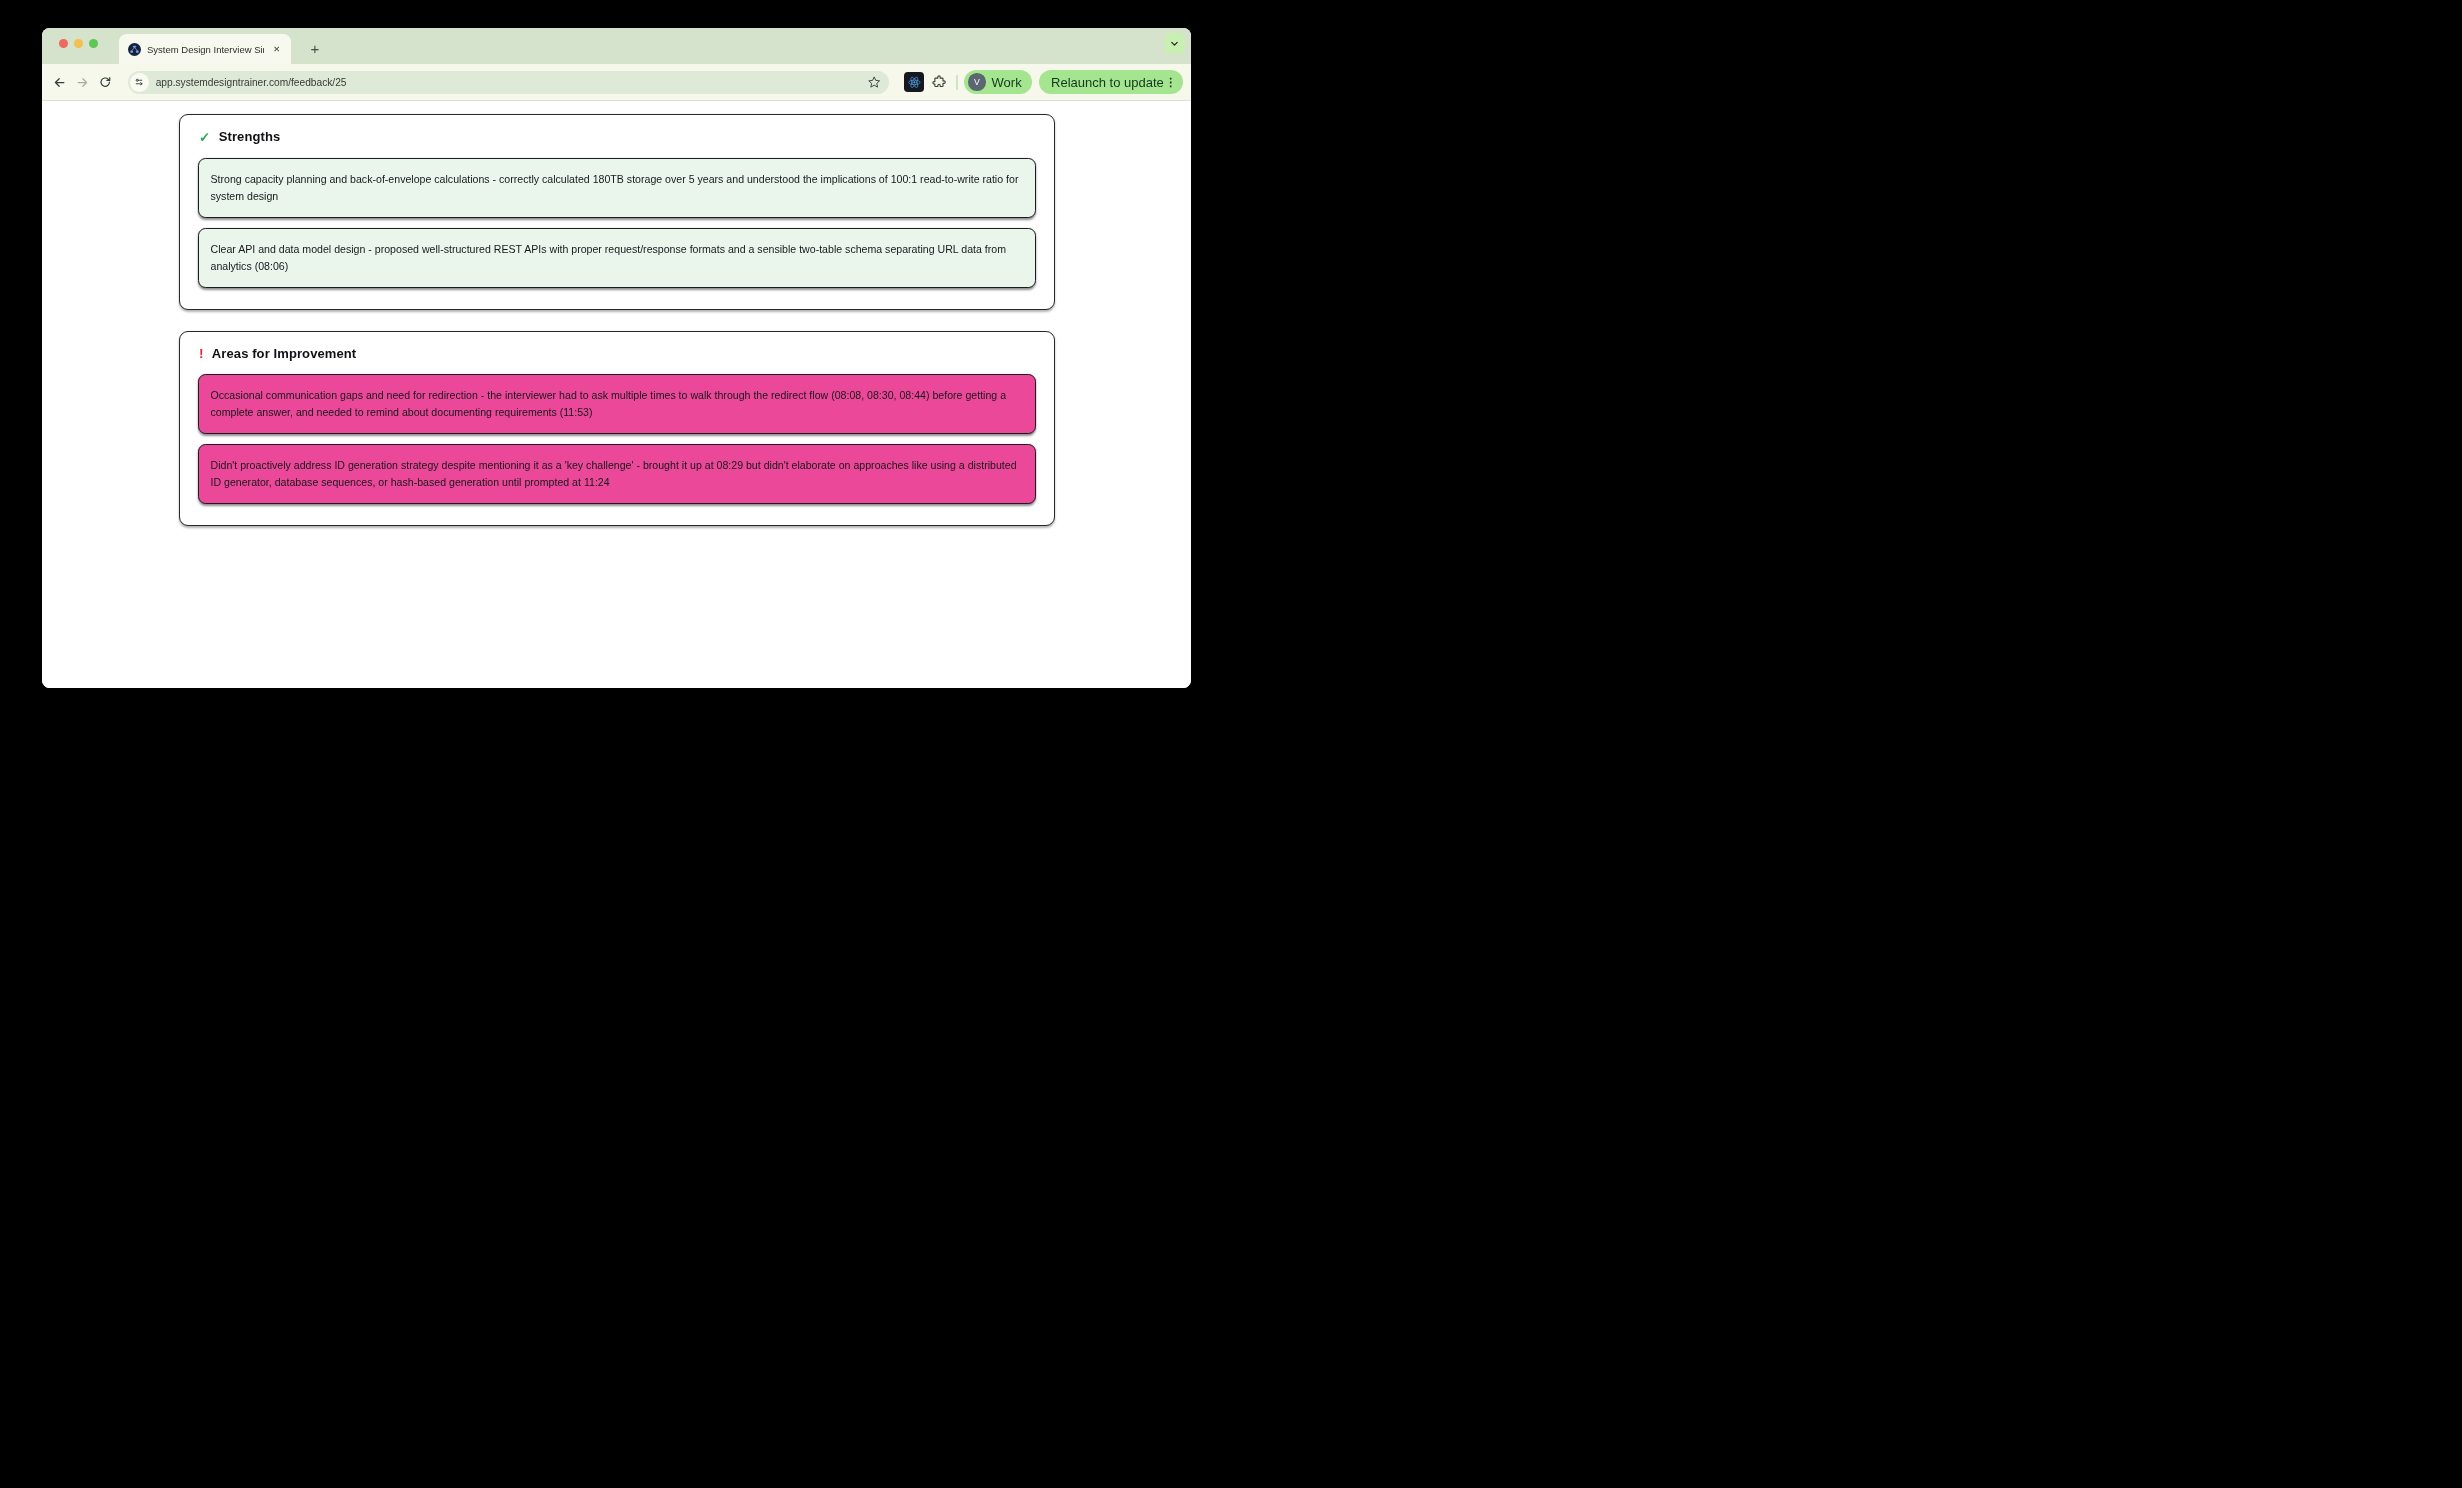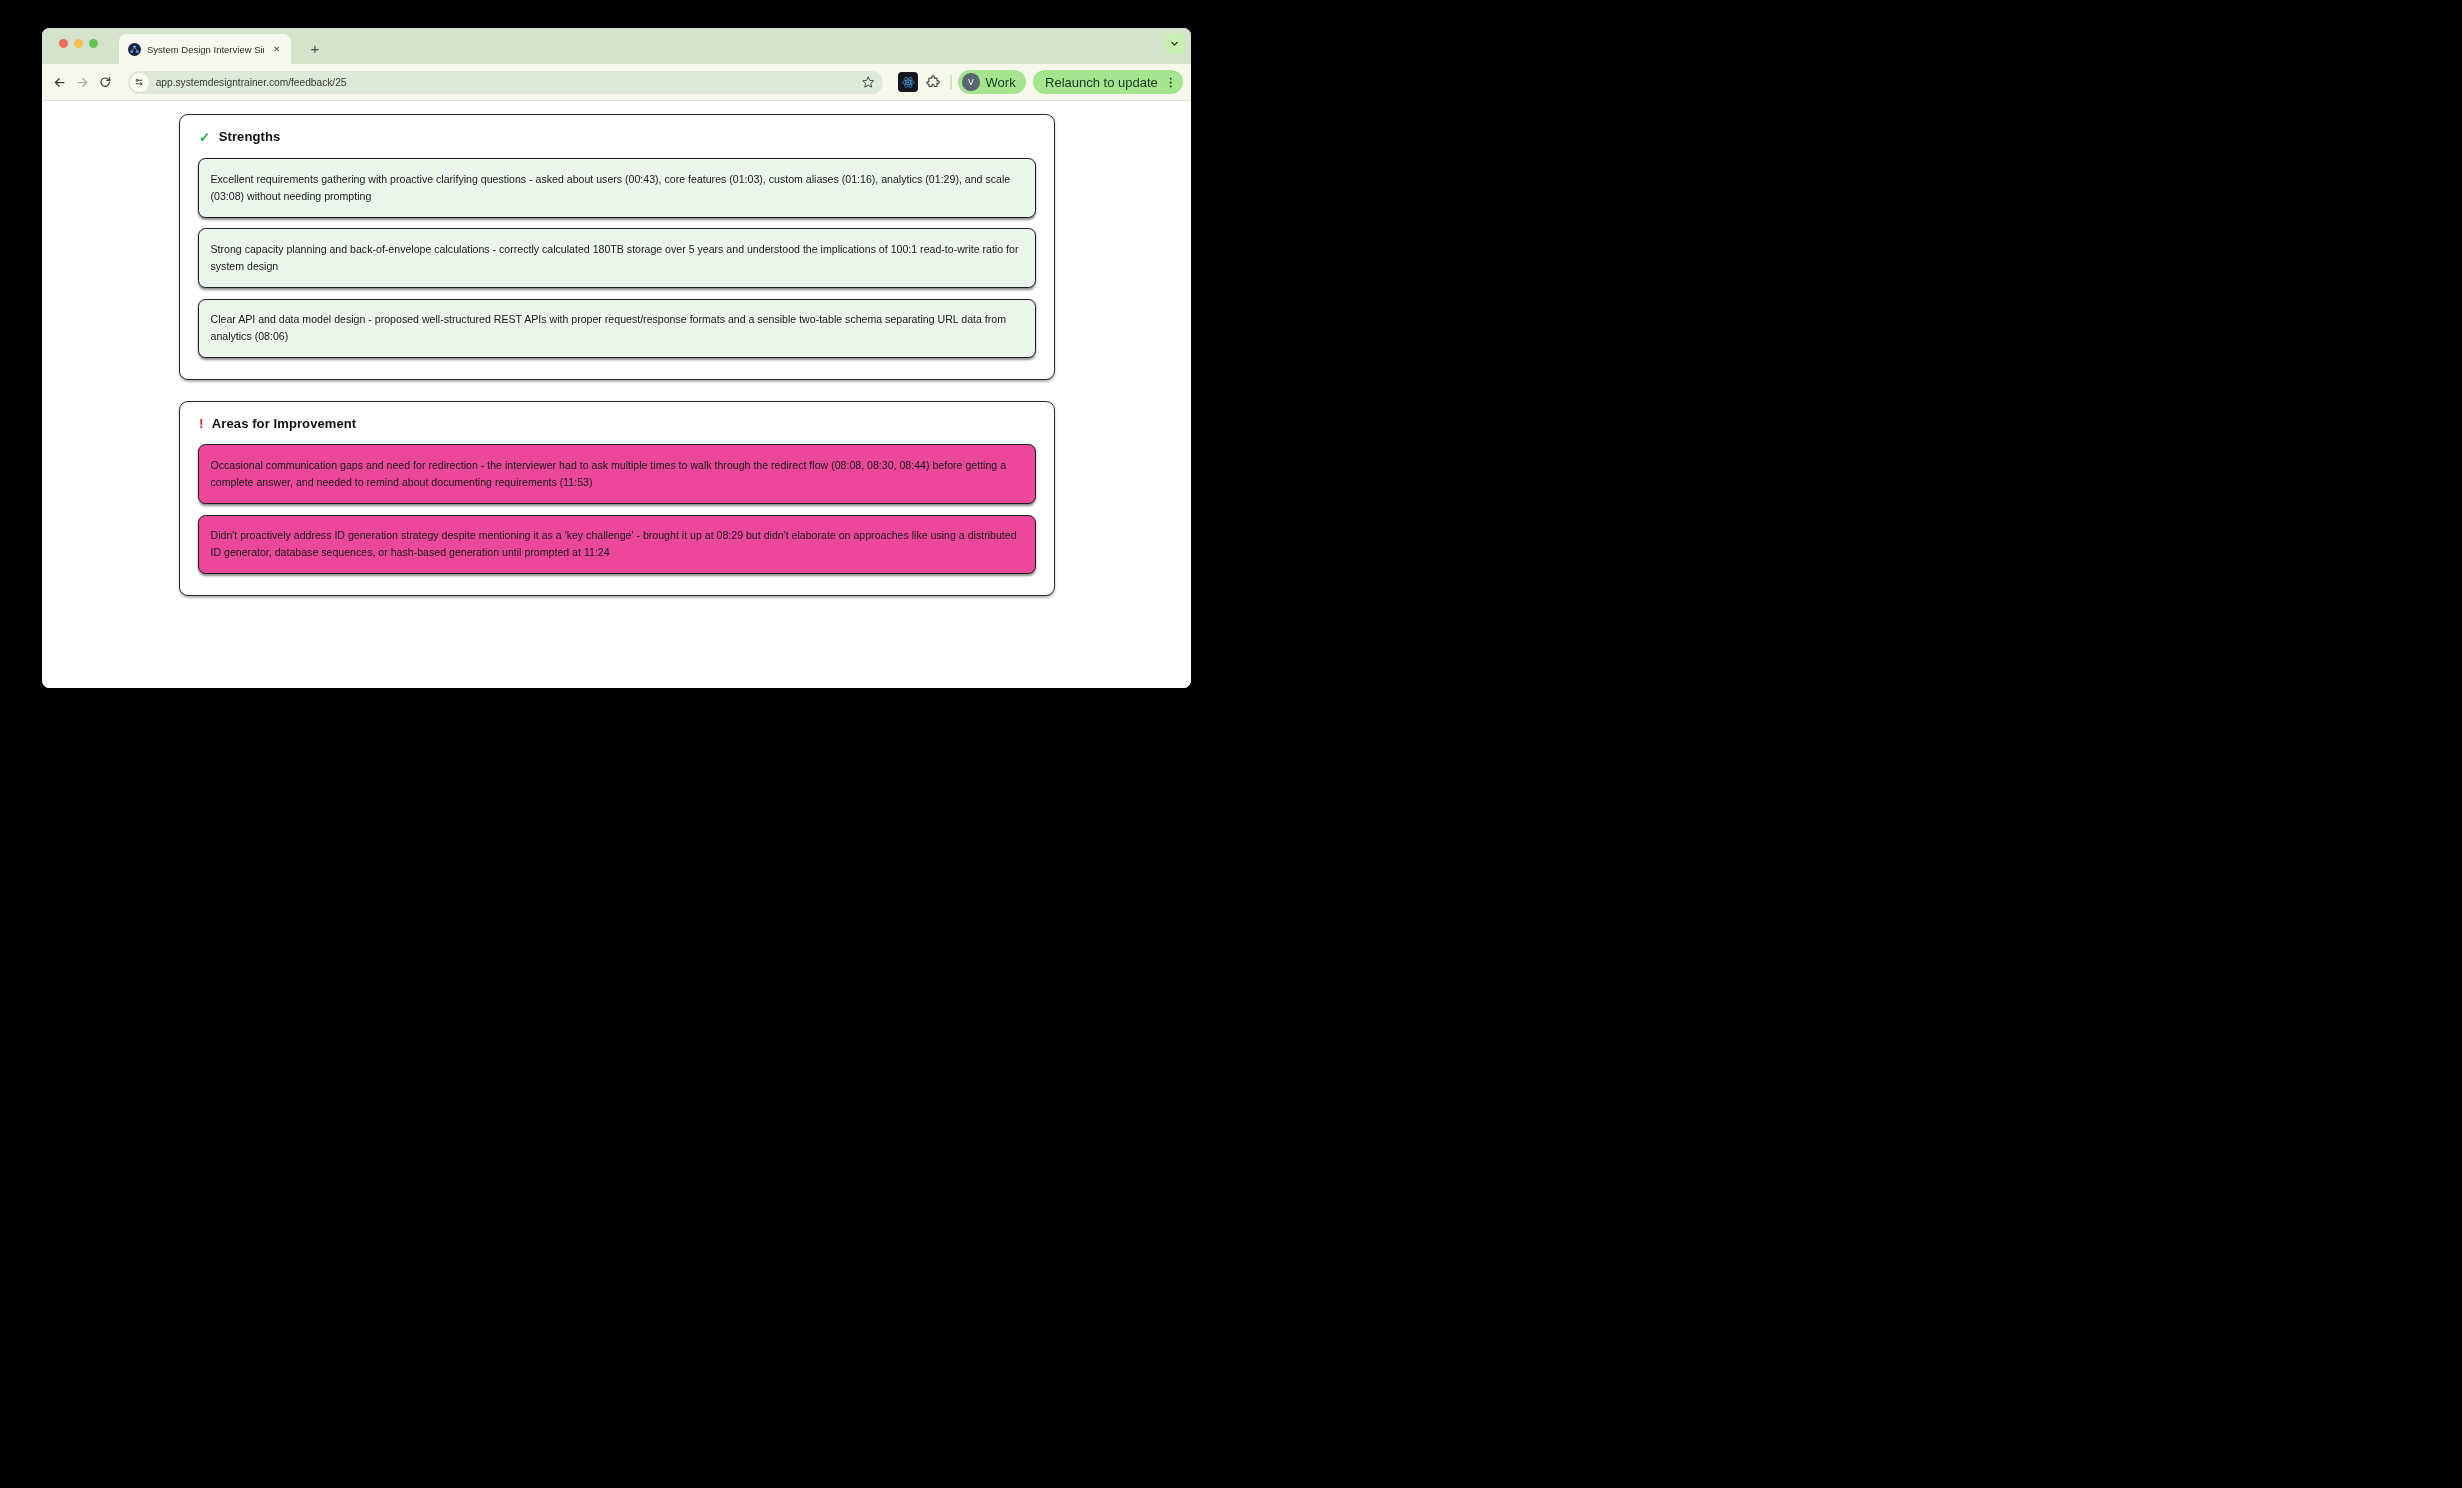--- a/index.html
+++ b/index.html
@@ -36,21 +36,21 @@
   .url-text { flex:1; font-size:10.2px; color:#363b35; white-space:nowrap; overflow:hidden; }
   .star-btn { width:16.7px; height:16.7px; flex:none; display:flex; align-items:center; justify-content:center; }
   .ext-icon-btn { width:20.5px; height:20.5px; margin-left:4.5px; flex:none; display:flex; align-items:center; justify-content:center; }
   .react-badge { width:20px; height:20px; border-radius:3.8px; background:#15181e; display:flex; align-items:center; justify-content:center; }
   .tb-sep { width:1.5px; height:15px; background:#cfe5c2; margin:0 6.8px; border-radius:0.8px; flex:none; }
   .pill { height:24px; border-radius:12px; background:#a6e590; display:flex; align-items:center; flex:none; }
   .profile-pill { padding:0 10.6px 0 3.8px; gap:6px; margin-right:6.8px; }
   .avatar { width:17.4px; height:17.4px; border-radius:50%; background:#5c6670; color:#fff; font-size:8.7px;
             display:flex; align-items:center; justify-content:center; }
   .pill-label { font-size:13px; color:#12391f; }
-  .update-pill { padding:0 6px 0 12px; gap:6px; }
+  .update-pill { padding:0 6px 0 12px; }
   .kebab { font-size:11.4px; font-weight:700; color:#143a20; width:13.6px; text-align:center; letter-spacing:0; }
 
   
   .content { height:592px; background:#fff; overflow:hidden; position:relative; }
   .sections { width:876px; margin:13px auto 0; }
   .section-card { background:#fff; border:1.1px solid #26282c; border-radius:9px;
                   padding:13.6px 18px 21px; box-shadow:0 1.5px 2.3px rgba(0,0,0,.3); }
   .section-card + .section-card { margin-top:21px; }
   .section-head { display:flex; align-items:center; gap:8.3px; margin:0 0 13.6px 1.5px; }
   .section-glyph { font-size:13.6px; font-weight:900; }
@@ -171,21 +171,20 @@
   </div>
 
   <div class="content">
     <div class="sections">
 
       <div class="section-card">
         <div class="section-head">
           <span class="section-glyph glyph-green">✓</span>
           <span class="section-title">Strengths</span>
         </div>
-        <div class="item-card item-strength">Excellent requirements gathering with proactive clarifying questions - asked about users (00:43), core features (01:03), custom aliases (01:16), analytics (01:29), and scale (03:08) without needing prompting</div>
         <div class="item-card item-strength">Strong capacity planning and back-of-envelope calculations - correctly calculated 180TB storage over 5 years and understood the implications of 100:1 read-to-write ratio for system design</div>
         <div class="item-card item-strength">Clear API and data model design - proposed well-structured REST APIs with proper request/response formats and a sensible two-table schema separating URL data from analytics (08:06)</div>
       </div>
 
       <div class="section-card">
         <div class="section-head">
           <span class="section-glyph glyph-red">!</span>
           <span class="section-title">Areas for Improvement</span>
         </div>
         <div class="item-card item-improvement">Occasional communication gaps and need for redirection - the interviewer had to ask multiple times to walk through the redirect flow (08:08, 08:30, 08:44) before getting a complete answer, and needed to remind about documenting requirements (11:53)</div>

